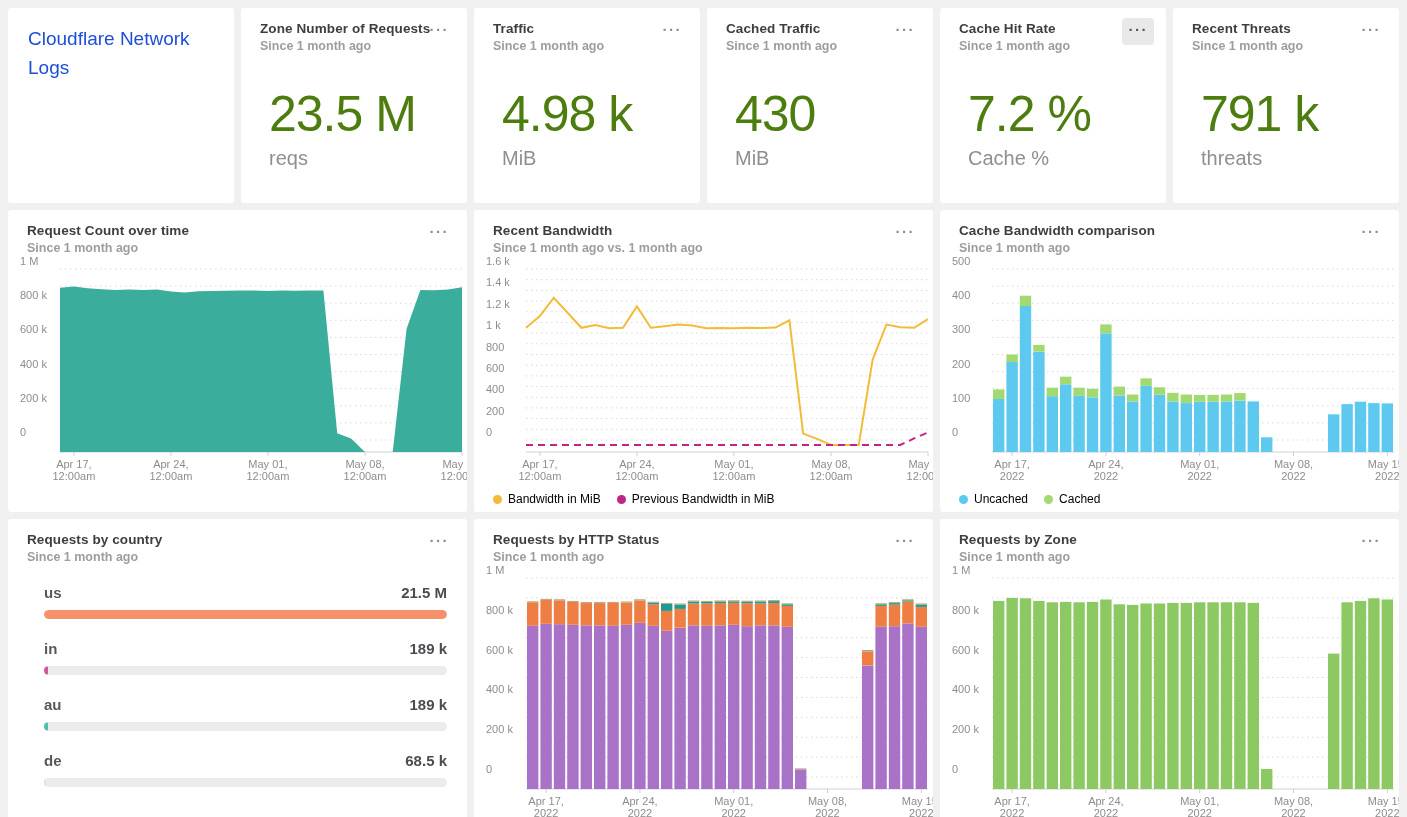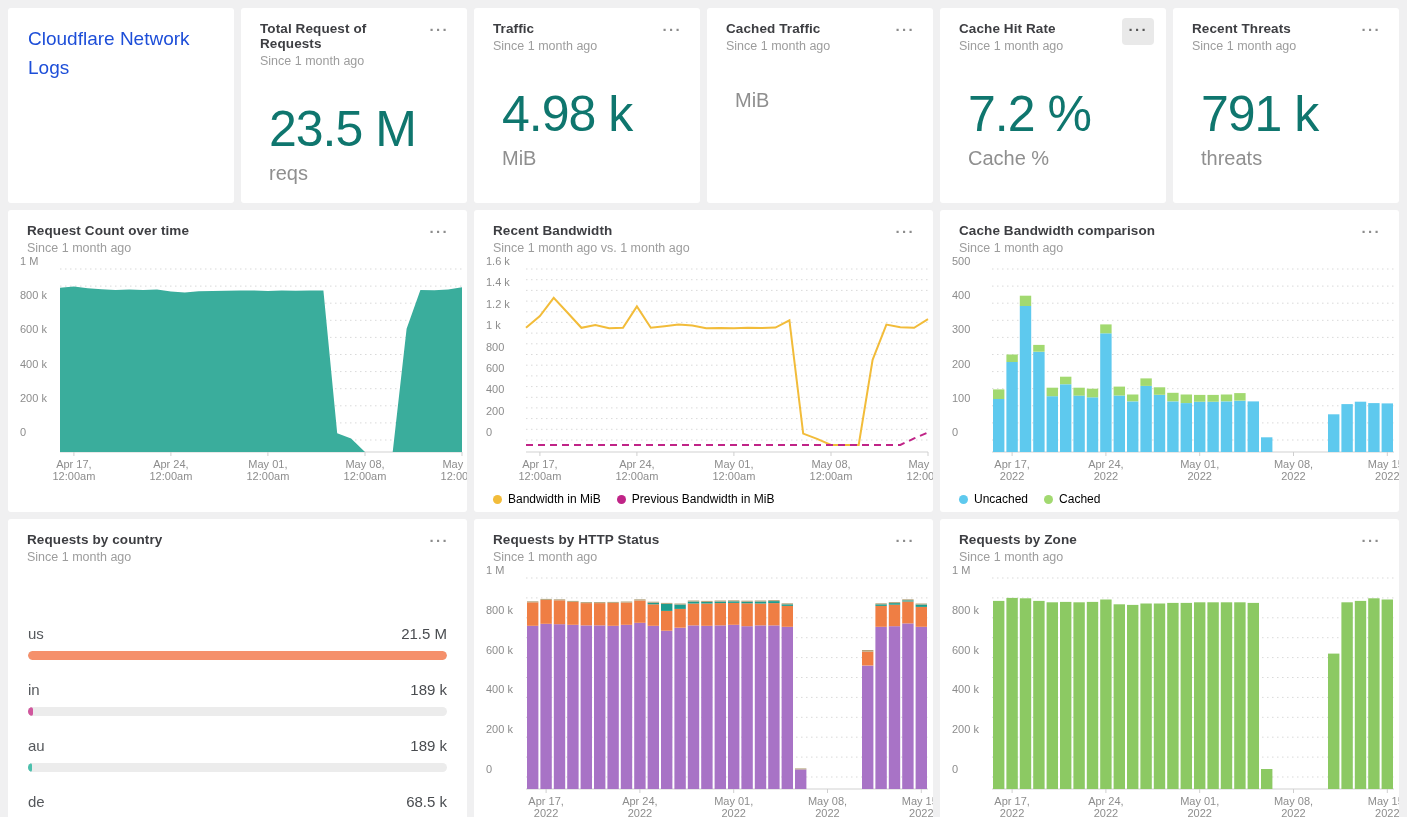--- a/index.html
+++ b/index.html
@@ -1,55 +1,55 @@
 <!DOCTYPE html>
 <html><head>
 <meta charset="utf-8">
 <style>
   * { box-sizing: border-box; margin: 0; padding: 0; }
   html, body { width: 1407px; height: 817px; overflow: hidden; }
   body { background: #f0f0f1; font-family: "Liberation Sans", sans-serif; }
   .dash { display: grid; grid-template-columns: repeat(6, 1fr); grid-template-rows: 195px 302px 330px; gap: 7px; padding: 8px; width: 100%; height: 100%; }
   .card { background: #fff; border-radius: 3px; position: relative; overflow: hidden; }
-  .span2 { grid-column: span 2; justify-content: space-between; }
+  .span2 { grid-column: span 2; }
   .card-head { padding: 13px 36px 0 19px; }
   .title { font-size: 13.5px; font-weight: 700; color: #3d3e42; letter-spacing: .1px; }
-  .subtitle { font-size: 12.5px; color: #9d9d9d; margin-top: 3px; }
+  .subtitle { font-size: 12.5px; color: #9d9d9d; margin-top: 3px; font-weight: bold; }
   .dots { position: absolute; top: 10px; right: 12px; color: #8c8c8c; font-weight: 700; font-size: 15px; letter-spacing: 1.5px; line-height: 1; cursor: pointer; padding: 4px 6px 8px 7px; border-radius: 4px; }
   .dots.active { background: #e9e9e9; color: #575757; }
   .stat-body { padding: 32px 18px 0 28px; }
-  .value { font-size: 50px; color: #0f766e; letter-spacing: -1px; white-space: nowrap; }
+  .value { font-size: 50px; color: #4d7c0f; letter-spacing: -1px; white-space: nowrap; }
   .unit { font-size: 20px; color: #8f8f8f; margin-top: 4px; }
   .logo-title { font-size: 19px; color: #1d4ed8; line-height: 29px; padding: 16px 20px 0 20px; }
   .logo-box { margin: 13px 0 0 20px; }
   .chart-col { display: flex; flex-direction: column; }
   .plot { flex: 1; position: relative; }
   .plot svg { display: block; }
   .legend { height: 26px; display: flex; align-items: center; gap: 16px; padding-left: 19px; font-size: 12px; color: #000000; white-space: nowrap; }
   .legend-item { display: flex; align-items: center; }
   .legend-dot { width: 9px; height: 9px; border-radius: 50%; display: inline-block; margin-right: 6px; }
-  .country-list { padding: 20px 20px 0 20px; }
+  .country-list { padding: 20px 20px 0 36px; font-weight: bold; }
   .c-row { margin-bottom: 21px; }
   .c-line { display: flex; justify-content: space-between; font-size: 15px; color: #55585c; margin-bottom: 9px; }
   .c-val { color: #494c50; }
   .c-track { height: 9px; border-radius: 5px; background: #ececec; overflow: hidden; }
   .c-fill { height: 100%; border-radius: 5px; }
 </style>
 </head>
 <body>
 
 <div class="dash">
 
   <div class="card">
     <div class="logo-title">Cloudflare Network Logs</div>
   </div>
 
   <div class="card">
     <div class="card-head">
-      <div class="title">Total Request of Requests</div>
+      <div class="title">Zone Number of Requests</div>
       <div class="subtitle">Since 1 month ago</div>
     </div>
     <div class="dots"><span>···</span></div>
     <div class="stat-body">
       <div class="value">23.5 M</div>
       <div class="unit">reqs</div>
     </div>
   </div>
 
   <div class="card">
@@ -64,20 +64,21 @@
     </div>
   </div>
 
   <div class="card">
     <div class="card-head">
       <div class="title">Cached Traffic</div>
       <div class="subtitle">Since 1 month ago</div>
     </div>
     <div class="dots"><span>···</span></div>
     <div class="stat-body">
+      <div class="value">430</div>
       <div class="unit">MiB</div>
     </div>
   </div>
 
   <div class="card">
     <div class="card-head">
       <div class="title">Cache Hit Rate</div>
       <div class="subtitle">Since 1 month ago</div>
     </div>
     <div class="dots active"><span>···</span></div>

